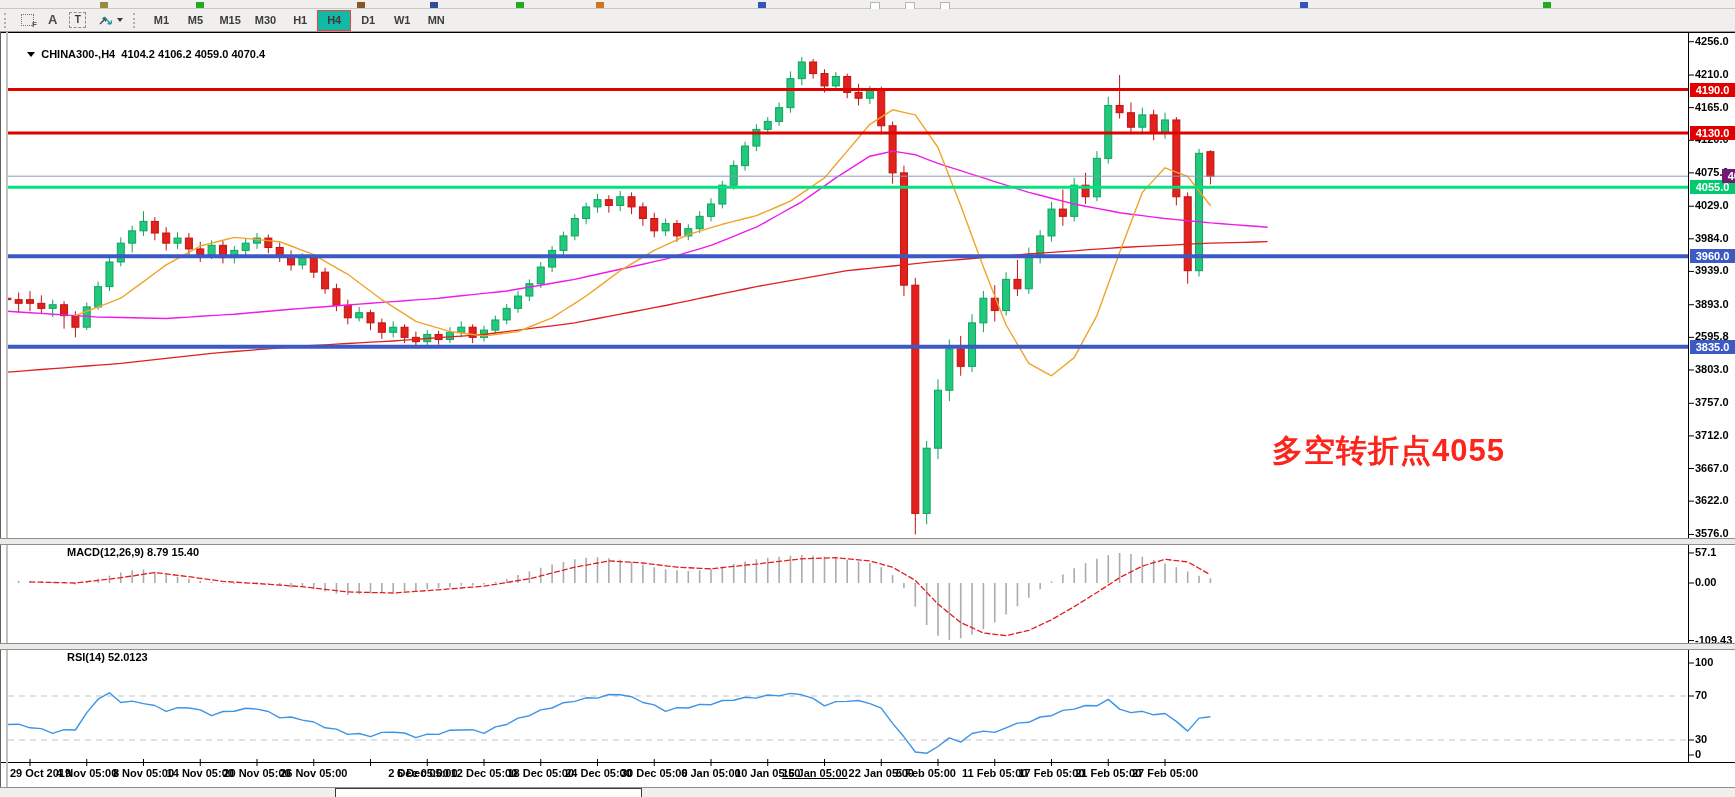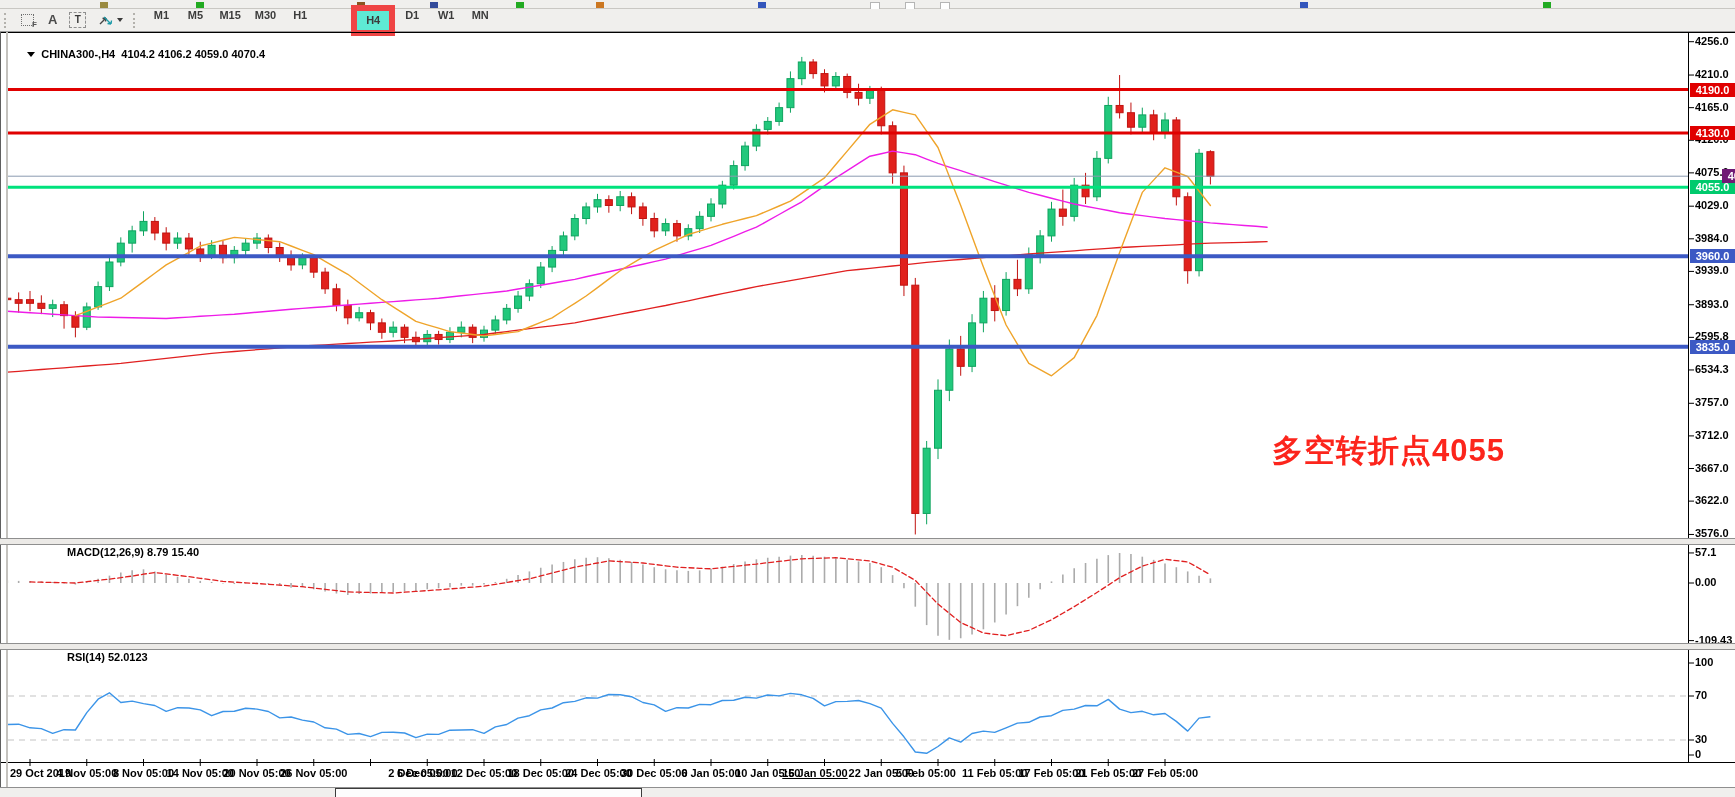--- a/index.html
+++ b/index.html
@@ -8,21 +8,21 @@
   
   .topstrip{position:absolute;left:0;top:0;width:1735px;height:8px;background:#f0efed;border-bottom:1px solid #c9c7c3;}
   .blob{position:absolute;top:2px;width:8px;height:6px;}
   
   .toolbar{position:absolute;left:0;top:9px;width:1735px;height:22px;background:#f0efed;
            display:flex;align-items:center;border-bottom:1px solid #9a9a9a;}
   .grip{width:4px;height:15px;border-left:2px dotted #b3b1ac;margin:0 5px 0 4px;}
   .tbtn{height:19px;display:flex;align-items:center;justify-content:center;
         border:1px solid transparent;font-size:11px;font-weight:700;color:#3c3c3c;
         padding:0 6px;min-width:20px;cursor:default;background:transparent;}
-  .tbtn.active{background:#5eead4;border:6px solid #ef4444;margin-left:34px;}
+  .tbtn.active{background:#14b8a6;border:1px solid #ef4444;}
   .toolbtn{height:19px;display:flex;align-items:center;justify-content:center;padding:0 5px;margin:0 1px;}
   .icon-gridf{position:relative;width:15px;height:14px;}
   .gf-box{position:absolute;left:0;top:1px;width:11px;height:10px;border:1px dotted #6f6f6f;}
   .gf-f{position:absolute;right:-1px;bottom:-2px;font-size:8px;font-weight:700;color:#555;}
   .icon-a{font-size:13px;font-weight:700;color:#4b4b4b;line-height:14px;}
   .icon-t{width:15px;height:14px;border:1px dashed #8f8f8f;font-size:10px;font-weight:700;
           color:#3a3a3a;text-align:center;line-height:13px;}
   .caret{width:0;height:0;border-left:3px solid transparent;border-right:3px solid transparent;
          border-top:4px solid #3a3a3a;margin-left:4px;}
   
@@ -510,21 +510,21 @@
       <div class="plabel" style="top: 34.7px;">4256.0</div>
       <div class="plabel" style="top: 68.0333px;">4210.0</div>
       <div class="plabel" style="top: 100.642px;">4165.0</div>
       <div class="plabel" style="top: 133.251px;">4120.0</div>
       <div class="plabel" style="top: 165.859px;">4075.0</div>
       <div class="plabel" style="top: 199.193px;">4029.0</div>
       <div class="plabel" style="top: 231.801px;">3984.0</div>
       <div class="plabel" style="top: 264.41px;">3939.0</div>
       <div class="plabel" style="top: 297.743px;">3893.0</div>
       <div class="plabel" style="top: 330.352px;">2595.8</div>
-      <div class="plabel" style="top: 362.961px;">6534.3</div>
+      <div class="plabel" style="top: 362.961px;">3803.0</div>
       <div class="plabel" style="top: 396.294px;">3757.0</div>
       <div class="plabel" style="top: 428.903px;">3712.0</div>
       <div class="plabel" style="top: 461.512px;">3667.0</div>
       <div class="plabel" style="top: 494.12px;">3622.0</div>
       <div class="plabel" style="top: 527.454px;">3576.0</div>
       <div class="plabel" style="top: 545.947px;">57.1</div>
       <div class="plabel" style="top: 576px;">0.00</div>
       <div class="plabel" style="top: 633.595px;">-109.43</div>
       <div class="plabel" style="top: 656px;">100</div>
       <div class="plabel" style="top: 689px;">70</div>

